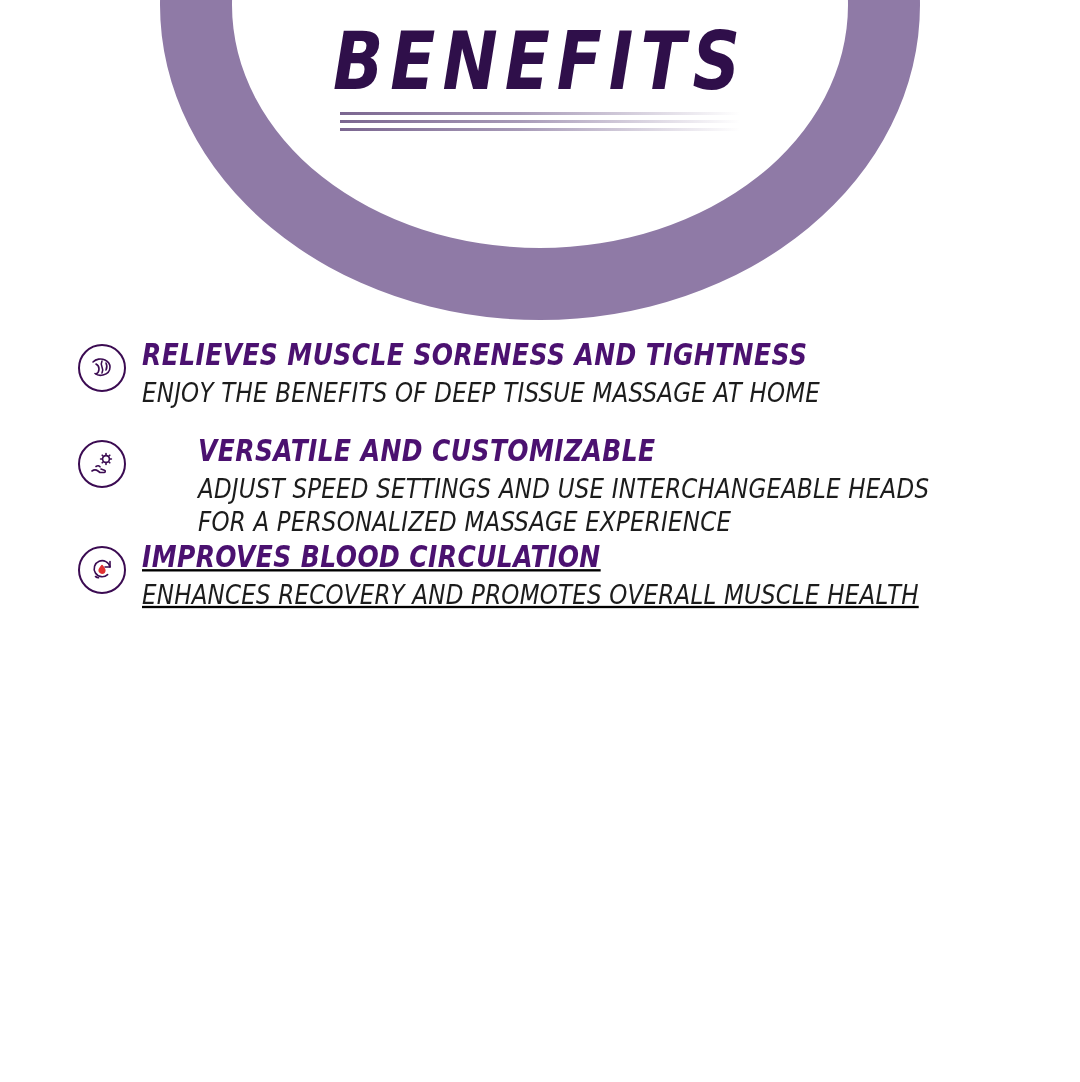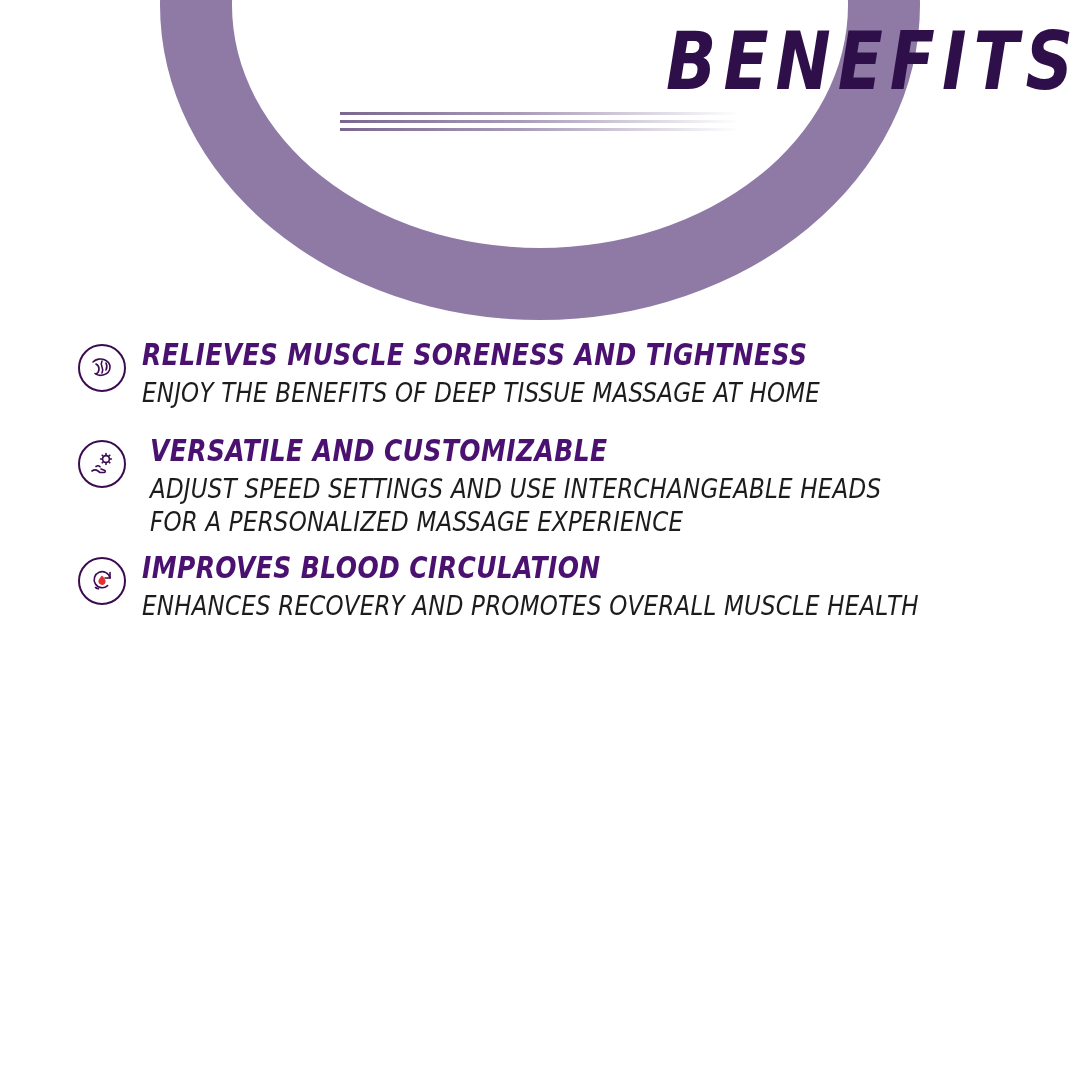--- a/index.html
+++ b/index.html
@@ -36,21 +36,21 @@
     border-radius: 50%;
     border: 72px solid #8f7aa6;
     box-sizing: border-box;
   }
 
   .title-block {
     position: absolute;
     top: 22px;
     left: 0;
     width: 1080px;
-    text-align: right;
+    text-align: center;
     z-index: 5;
   }
   .title {
     font-family: "DejaVu Sans", sans-serif;
     font-size: 66px;
     font-weight: 700;
     font-style: italic;
     letter-spacing: 7px;
     color: #2f0f4a;
     line-height: 1;
@@ -127,22 +127,22 @@
     line-height: 1.28;
     transform: scaleY(1.16);
     transform-origin: left top;
     letter-spacing: 0.2px;
   }
   .item-desc .line { display: block; white-space: nowrap; }
 
   
   .item.i0 { margin-bottom: 30px; }
   .item.i1 { margin-bottom: 32px; }
-  .item.i2 { margin-bottom: 22px; }
-  .item.i3 { margin-bottom: 24px; }
+  .item.i2 { margin-bottom: 11px; gap: 48px; }
+  .item.i3 { margin-bottom: 24px; text-decoration: underline; }
   .item.i2 .texts { padding-left: 8px; }
 </style>
 </head>
 <body>
 
 <div id="page">
 
   <div class="arch-wrap">
     <div class="arch-ring"></div>
 

